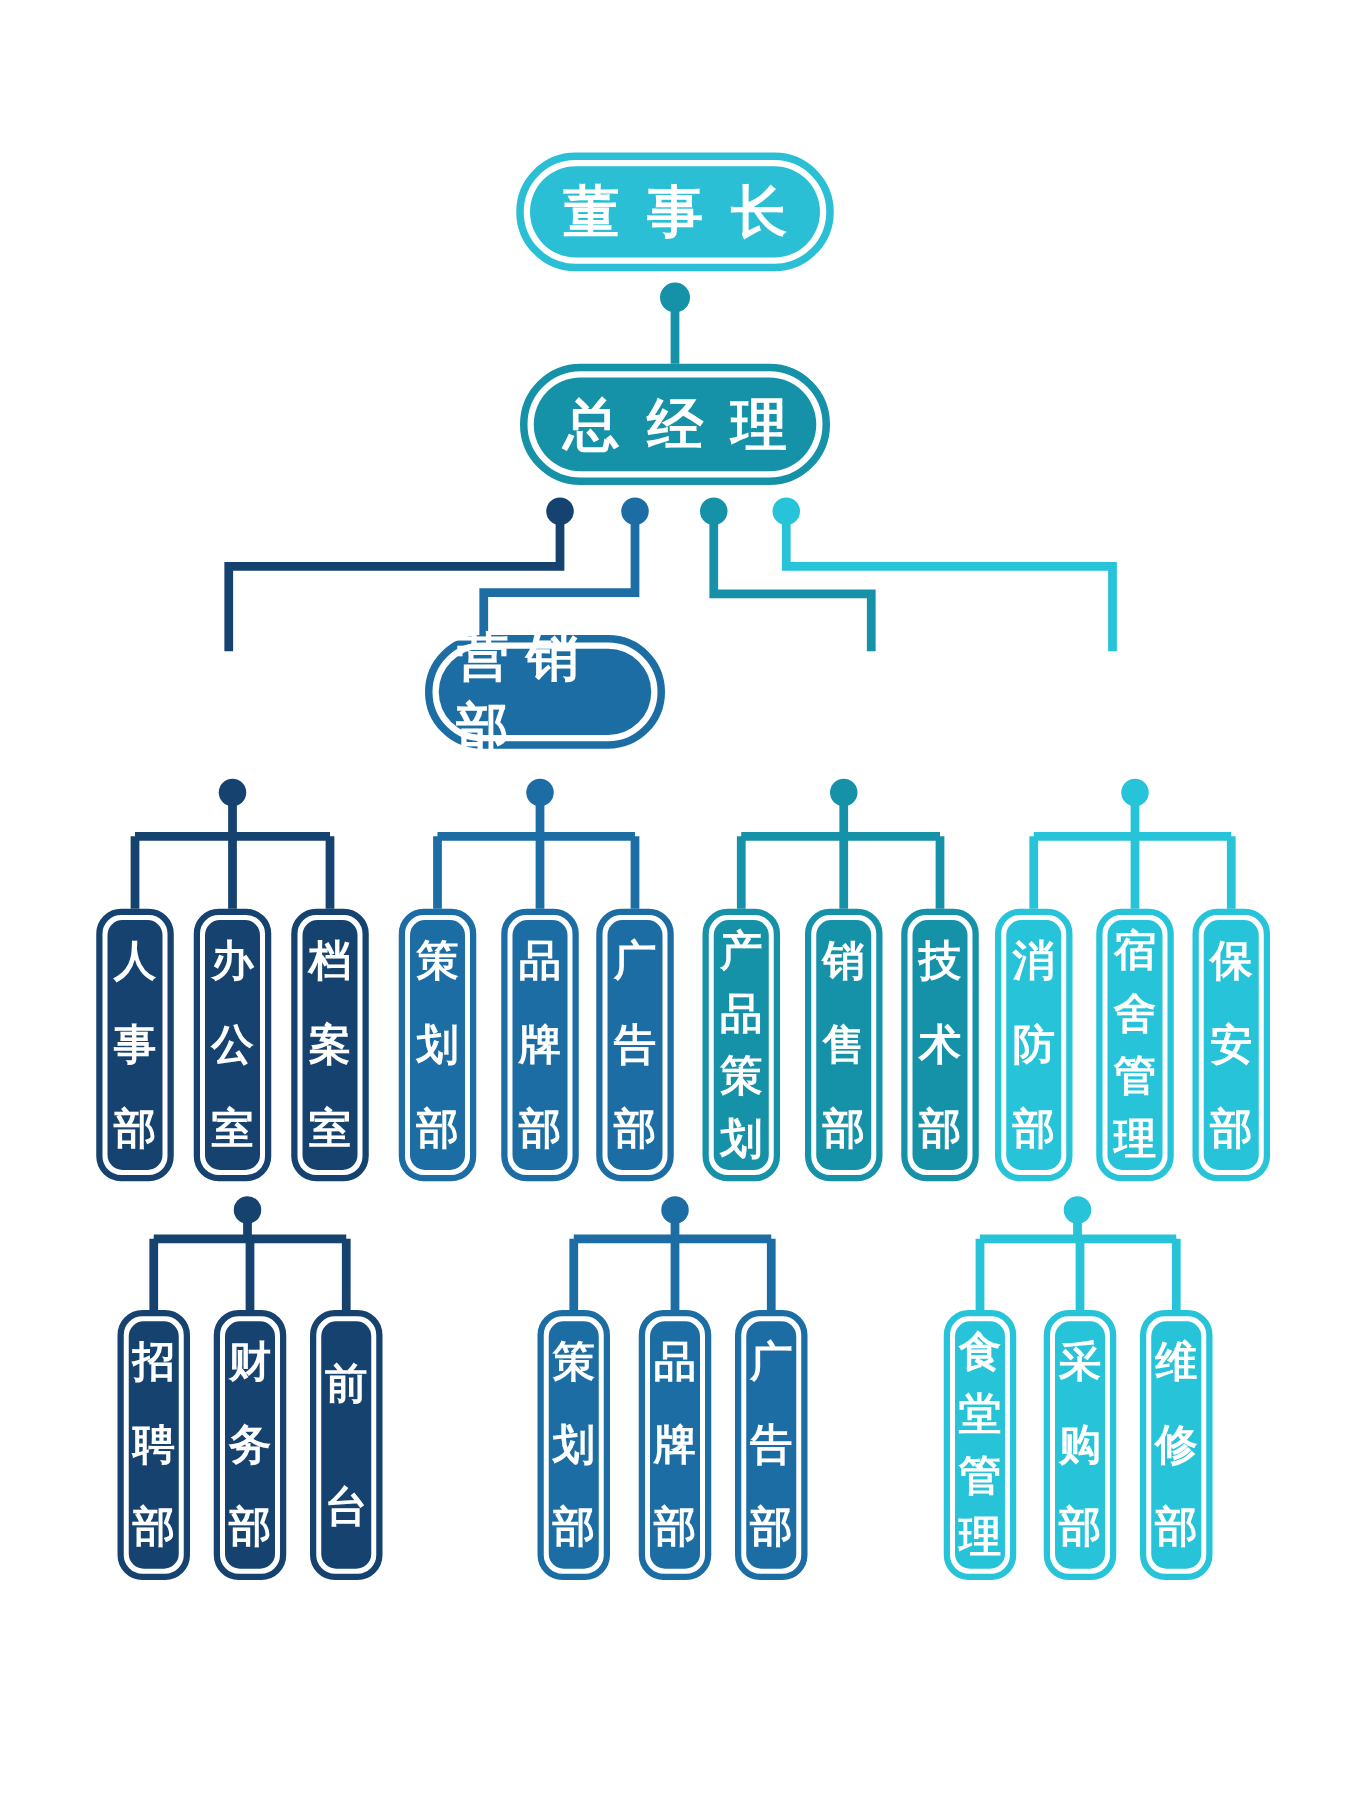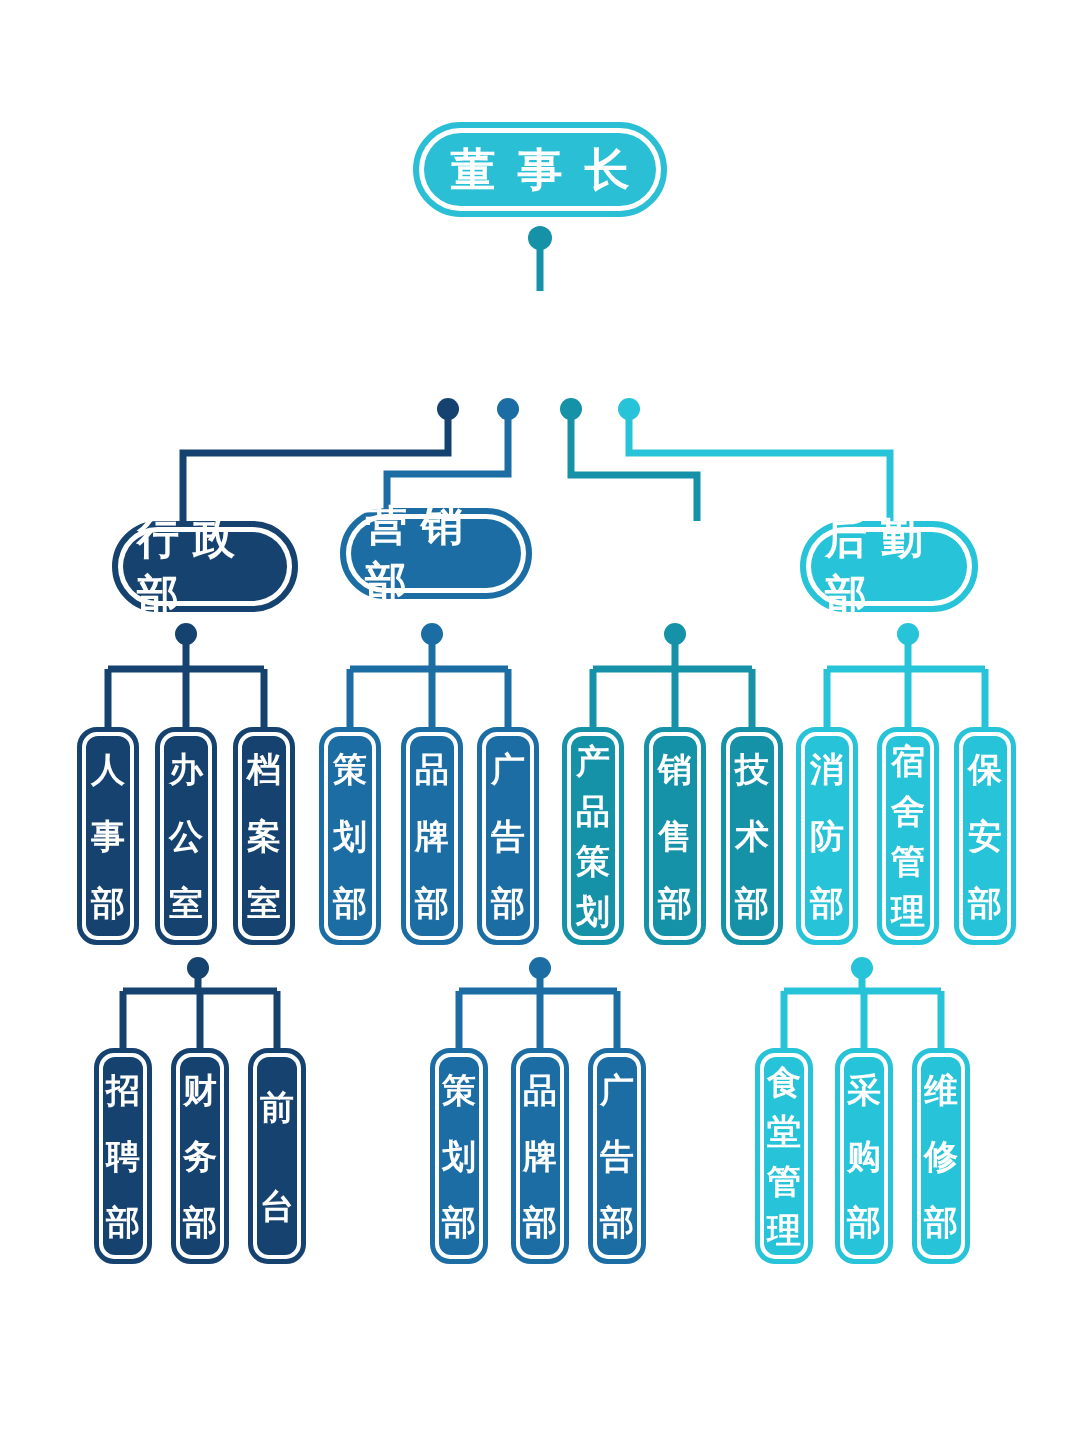--- a/index.html
+++ b/index.html
@@ -75,29 +75,26 @@
     <path class="wire blue" d="M540 968 V991 M459 991 H617 M459 991 V1048 M540 991 V1048 M617 991 V1048"></path>
     <circle class="dot blue" cx="540" cy="968" r="11"></circle>
     <path class="wire cyan" d="M862 968 V991 M784 991 H941 M784 991 V1048 M864 991 V1048 M941 991 V1048"></path>
     <circle class="dot cyan" cx="862" cy="968" r="11"></circle>
   </svg>
 
   <div class="node pill lvl1 cyan1" style="left:413px;top:122px;width:254px;height:95px">
     <div class="inner">董事长</div>
   </div>
 
-
-  <div class="node pill navy" style="left:112px;top:521px;width:186px;height:91px">
-    <div class="inner">行政部</div>
-  </div>
+  <div class="node pill lvl1 teal" style="left:416px;top:291px;width:248px;height:97px">
+    <div class="inner">总经理</div>
+  </div>
+
   <div class="node pill blue" style="left:340px;top:508px;width:192px;height:91px">
     <div class="inner">营销部</div>
-  </div>
-  <div class="node pill cyan" style="left:800px;top:521px;width:178px;height:91px">
-    <div class="inner">后勤部</div>
   </div>
 
   <div class="node vnode navy" style="left:77px;top:727px;width:62px;height:218px">
     <div class="inner vtext">
         <span>人</span>
         <span>事</span>
         <span>部</span>
       </div>
   </div>
   <div class="node vnode navy" style="left:155px;top:727px;width:62px;height:218px">

